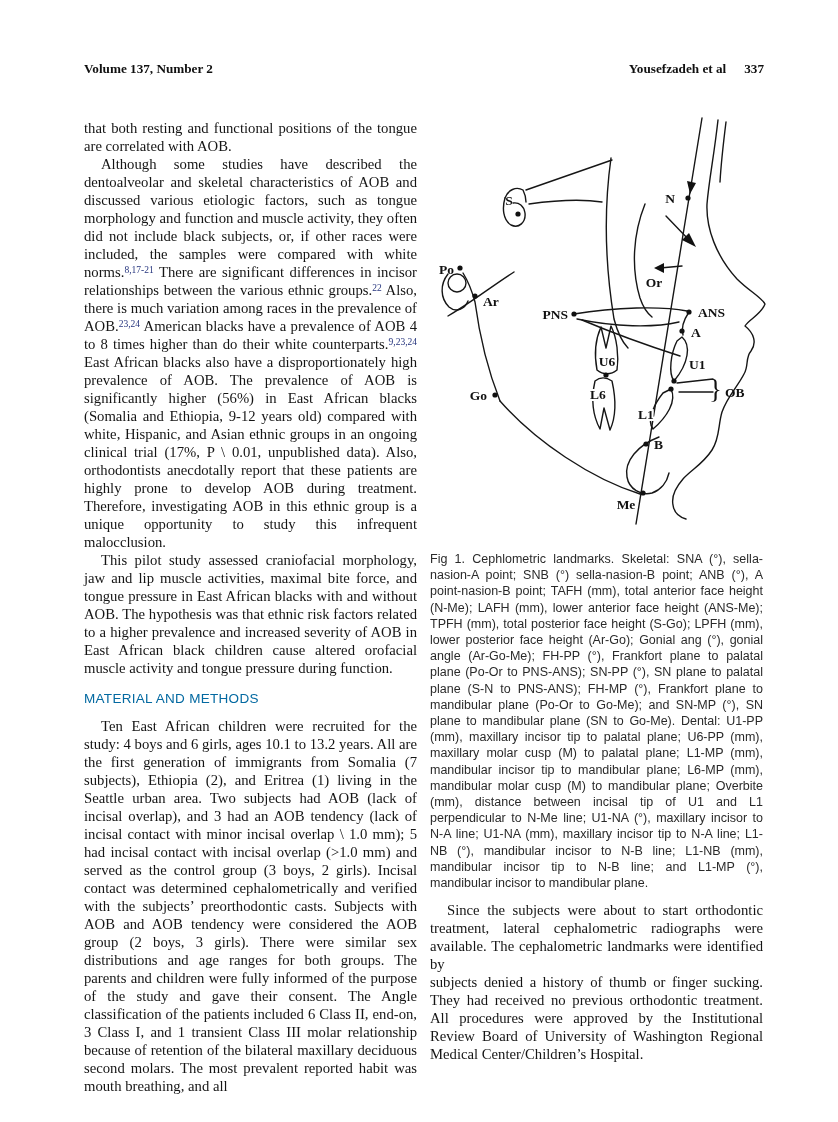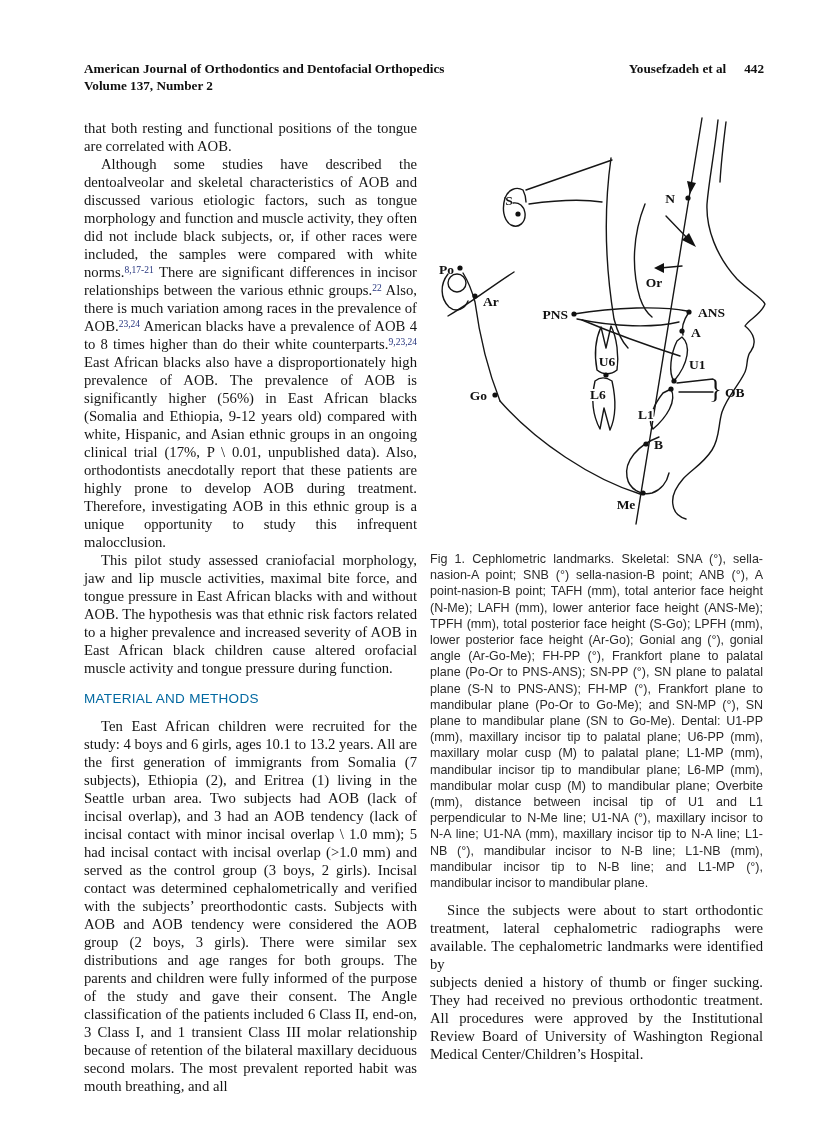--- a/index.html
+++ b/index.html
@@ -25,25 +25,24 @@
   svg .halo{paint-order:stroke;stroke:#ffffff;stroke-width:4px;}
   svg .tr{fill:none;stroke:#161616;stroke-width:1.4;stroke-linecap:round;stroke-linejoin:round;}
   svg .dot{fill:#111;stroke:none;}
   svg .arr{fill:#111;stroke:none;}
   svg .brace{font-family:"Liberation Serif",serif;font-size:27px;fill:#111;font-weight:400;}
 </style>
 </head>
 <body>
 
 <div class="hdr hdr-left">
-  <div>American Journal of Orthodontics and Dentofacial Orthopedics</div>
   <div>Volume 137, Number 2</div>
 </div>
 <div class="hdr hdr-right">
-  <span>Yousefzadeh et al</span><span class="pageno">442</span>
+  <span>Yousefzadeh et al</span><span class="pageno">337</span>
 </div>
 
 <div class="col left-col">
   <p class="para">that both resting and functional positions of the tongue are correlated with AOB.</p>
   <p class="para indent">Although some studies have described the dentoalveolar and skeletal characteristics of AOB and discussed various etiologic factors, such as tongue morphology and function and muscle activity, they often did not include black subjects, or, if other races were included, the samples were compared with white norms.<sup class="ref">8,17-21</sup> There are significant differences in incisor relationships between the various ethnic groups.<sup class="ref">22</sup> Also, there is much variation among races in the prevalence of AOB.<sup class="ref">23,24</sup> American blacks have a prevalence of AOB 4 to 8 times higher than do their white counterparts.<sup class="ref">9,23,24</sup> East African blacks also have a disproportionately high prevalence of AOB. The prevalence of AOB is significantly higher (56%) in East African blacks (Somalia and Ethiopia, 9-12 years old) compared with white, Hispanic, and Asian ethnic groups in an ongoing clinical trial (17%, P \ 0.01, unpublished data). Also, orthodontists anecdotally report that these patients are highly prone to develop AOB during treatment. Therefore, investigating AOB in this ethnic group is a unique opportunity to study this infrequent malocclusion.</p>
   <p class="para indent">This pilot study assessed craniofacial morphology, jaw and lip muscle activities, maximal bite force, and tongue pressure in East African blacks with and without AOB. The hypothesis was that ethnic risk factors related to a higher prevalence and increased severity of AOB in East African black children cause altered orofacial muscle activity and tongue pressure during function.</p>
   <h2 class="section-heading">MATERIAL AND METHODS</h2>
   <p class="para indent">Ten East African children were recruited for the study: 4 boys and 6 girls, ages 10.1 to 13.2 years. All are the first generation of immigrants from Somalia (7 subjects), Ethiopia (2), and Eritrea (1) living in the Seattle urban area. Two subjects had AOB (lack of incisal overlap), and 3 had an AOB tendency (lack of incisal contact with minor incisal overlap \ 1.0 mm); 5 had incisal contact with incisal overlap (&gt;1.0 mm) and served as the control group (3 boys, 2 girls). Incisal contact was determined cephalometrically and verified with the subjects’ preorthodontic casts. Subjects with AOB and AOB tendency were considered the AOB group (2 boys, 3 girls). There were similar sex distributions and age ranges for both groups. The parents and children were fully informed of the purpose of the study and gave their consent. The Angle classification of the patients included 6 Class II, end-on, 3 Class I, and 1 transient Class III molar relationship because of retention of the bilateral maxillary deciduous second molars. The most prevalent reported habit was mouth breathing, and all</p>
 </div>
 

